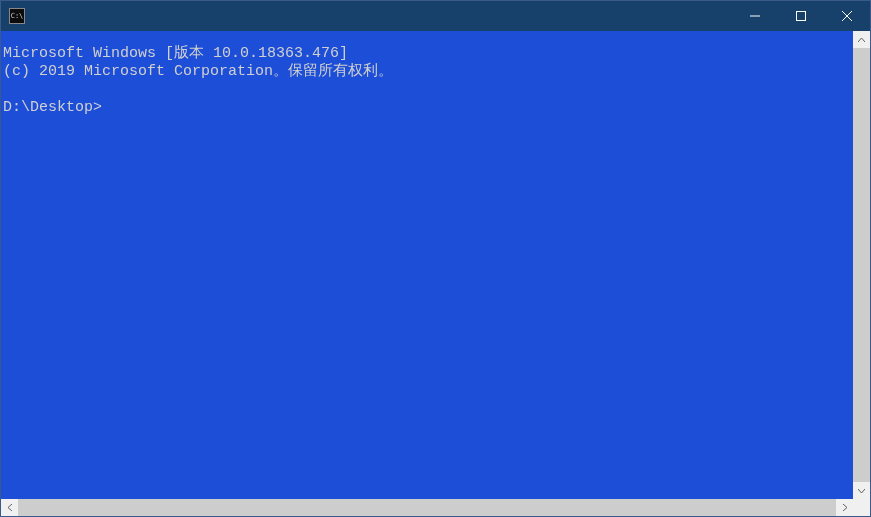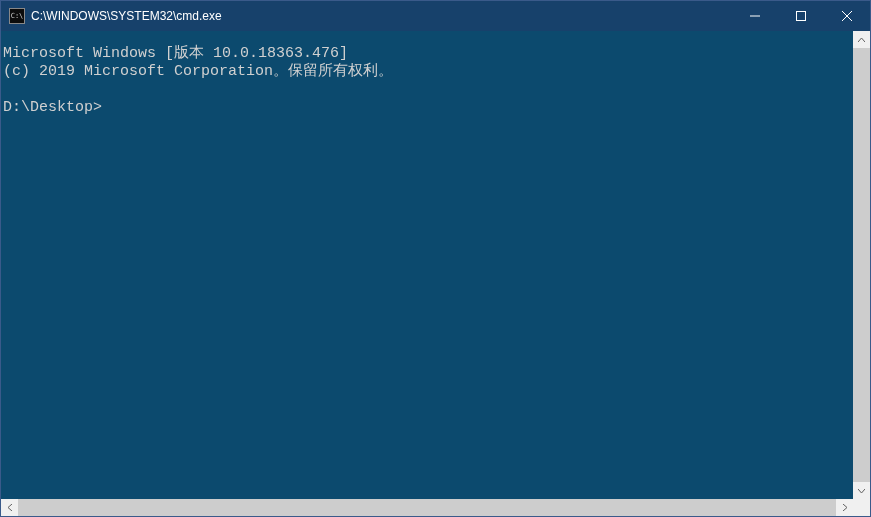--- a/index.html
+++ b/index.html
@@ -67,21 +67,21 @@
       background: #000;
       position: relative;
     }
     .terminal-wrap {
       flex: 1;
       display: flex;
       overflow: hidden;
     }
     .terminal {
       flex: 1;
-      background: #0c4a6e;
+      background: #1d4ed8;
       color: #d0d0d0;
       font-family: "NSimSun", "SimSun", Consolas, "Courier New", monospace;
       font-size: 15px;
       line-height: 18px;
       padding: 14px 2px;
       white-space: pre;
       overflow: hidden;
     }
     .scrollbar-v {
       width: 17px;
@@ -138,21 +138,20 @@
     }
   </style>
 </head>
 <body>
 
 <div class="window">
   <div class="titlebar">
     <div class="titlebar-icon">
       <span>C:\</span>
     </div>
-    <span class="titlebar-title">C:\WINDOWS\SYSTEM32\cmd.exe</span>
     <div class="titlebar-spacer"></div>
     <div class="title-btn">
       <svg width="10" height="10" viewBox="0 0 10 10">
           <line x1="0" y1="5" x2="10" y2="5" stroke="#fff" stroke-width="1"></line>
         </svg>
     </div>
     <div class="title-btn">
       <svg width="10" height="10" viewBox="0 0 10 10">
           <rect x="0.5" y="0.5" width="9" height="9" fill="none" stroke="#fff" stroke-width="1"></rect>
         </svg>

